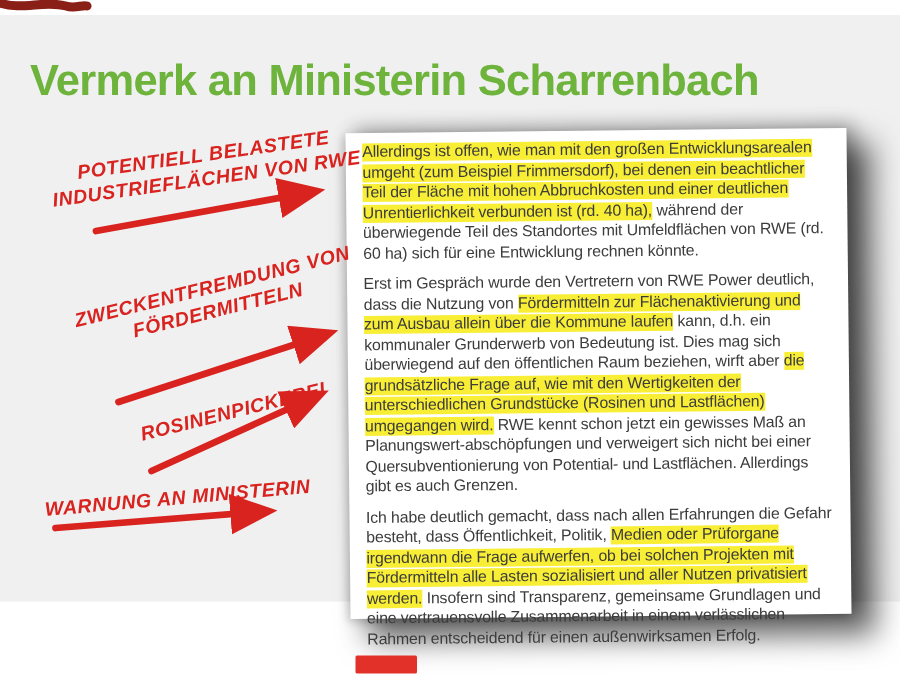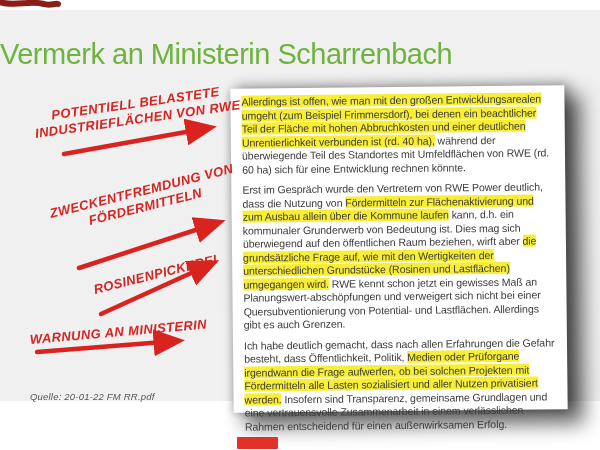--- a/index.html
+++ b/index.html
@@ -6,23 +6,23 @@
   body{
     width:600px;height:450px;position:relative;overflow:hidden;
     background:#ffffff;font-family:"Liberation Sans",sans-serif;
   }
   
   .slide{
     position:absolute;left:0;top:10px;width:600px;height:391px;
     background:#f0f0f1;
   }
   .slide-title{
-    position:absolute;left:0;top:28px;
+    position:absolute;left:20px;top:28px;
     font-size:29px;letter-spacing:-0.5px;color:#6db33c;
-    font-weight:400;white-space:nowrap;
+    font-weight:700;white-space:nowrap;
   }
   
   .paper{
     position:absolute;left:232px;top:77px;width:334px;height:324px;
     background:#ffffff;
     transform:rotate(-0.6deg);
     box-shadow:14px 12px 20px 2px rgba(0,0,0,0.62),
                5px -3px 12px rgba(0,0,0,0.28),
                -2px 2px 6px rgba(0,0,0,0.15);
     padding:7px 11px;box-sizing:border-box;
@@ -77,21 +77,20 @@
       <div>Zweckentfremdung von</div>
       <div>Fördermitteln</div>
     </div>
   <div class="ann ann3">
       <div>Rosinenpickerei</div>
     </div>
   <div class="ann ann4">
       <div>Warnung an Ministerin</div>
     </div>
 
-  <div class="source">Quelle: 20-01-22 FM RR.pdf</div>
 </div>
 
 <svg class="overlay" viewBox="0 0 600 450" xmlns="http://www.w3.org/2000/svg">
   <defs>
     <marker id="ah" markerWidth="7" markerHeight="6" refX="5" refY="3" orient="auto">
       <path d="M0,0 L7,3 L0,6 z" fill="#d8231f"></path>
     </marker>
   </defs>
 
   <g>

